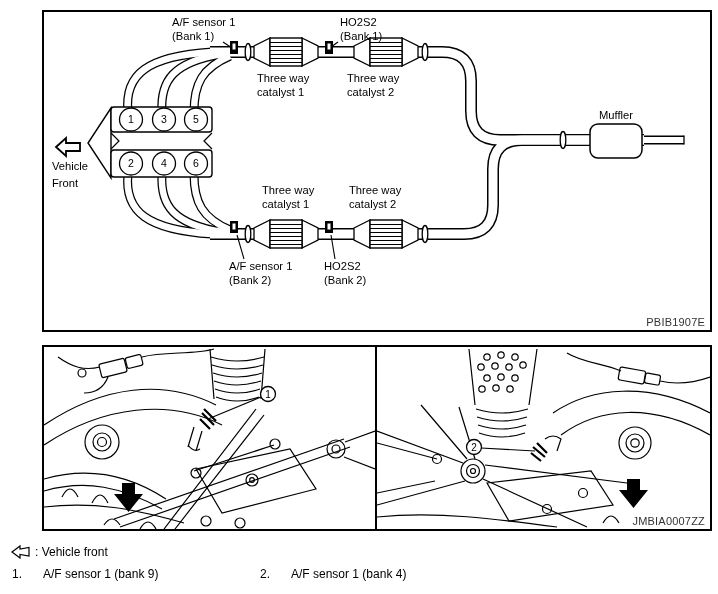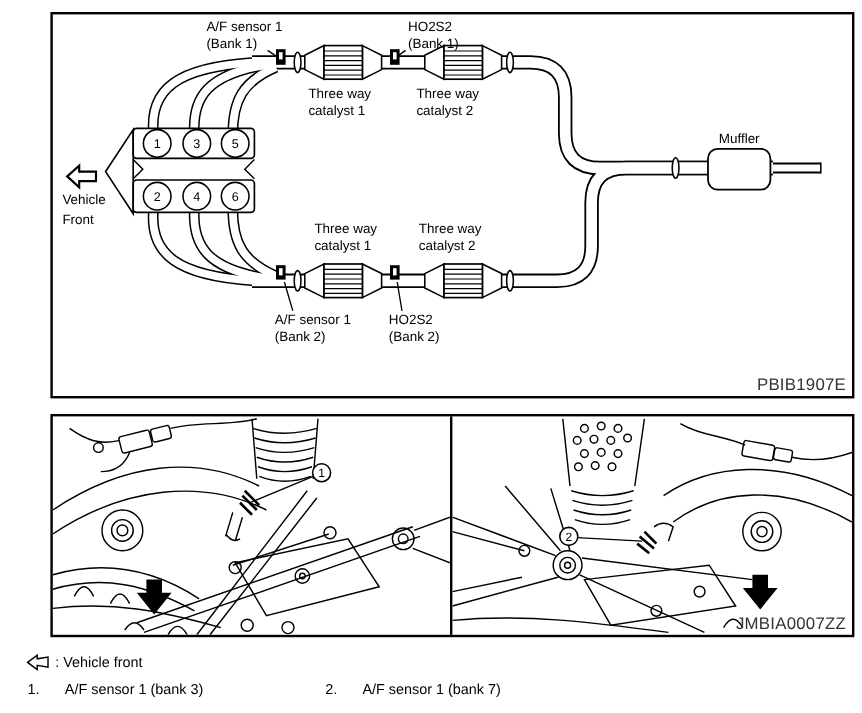--- a/index.html
+++ b/index.html
@@ -4,30 +4,30 @@
 <style>
   html,body{margin:0;padding:0;background:#fff;}
   .canvas{position:relative;width:718px;height:594px;background:#fff;
           font-family:"Liberation Sans",sans-serif;color:#000;overflow:hidden;}
   .panel{position:absolute;border:2px solid #000;box-sizing:border-box;background:#fff;}
   .top-panel{left:42px;top:10px;width:670px;height:322px;}
   .bottom-panel{left:42px;top:345px;width:670px;height:186px;}
   .notes{position:absolute;left:413px;top:176px;width:252px;font-size:11.2px;
          line-height:12.5px;white-space:pre;}
   .notes .para{margin-bottom:7px;}
-  .watermark{position:absolute;right:5px;bottom:2px;font-size:14px;color:#333;letter-spacing:0.2px;}
+  .watermark{position:absolute;right:5px;bottom:2px;font-size:11px;color:#333;letter-spacing:0.2px;}
   .divider{position:absolute;left:331px;top:0;bottom:0;width:2px;background:#000;}
   .art{position:absolute;top:0;height:182px;}
   .art-left{left:0;width:331px;}
   .art-right{left:333px;width:333px;}
   svg{display:block;}
   svg text{font-family:"Liberation Sans",sans-serif;font-size:11.2px;fill:#000;}
   svg text.cyl{font-size:10.5px;text-anchor:middle;}
   svg text.callout-num{font-size:10px;text-anchor:middle;}
-  .legend{position:absolute;left:16px;top:538px;width:627px;height:56px;}
+  .legend{position:absolute;left:5px;top:538px;width:627px;height:56px;}
   .legend-front{position:absolute;left:6px;top:6px;display:flex;align-items:center;gap:4px;font-size:12px;}
   .legend-num{position:absolute;top:29px;font-size:12px;}
   .legend-label{position:absolute;top:29px;font-size:12px;}
 </style>
 </head>
 <body>
 
 <div class="canvas">
 
   <div class="panel top-panel">
@@ -273,18 +273,18 @@
   </div>
 
   <div class="legend">
     <div class="legend-front">
       <svg width="20" height="15" viewBox="0 0 20 15">
         <polygon points="1,8 9,2 9,5 18,3.5 18,12 9,10.5 9,14" fill="#fff" stroke="#000" stroke-width="1.2"></polygon>
       </svg>
       <span>: Vehicle front</span>
     </div>
     <span class="legend-num" style="left:7px">1.</span>
-    <span class="legend-label" style="left:38px">A/F sensor 1 (bank 3)</span>
+    <span class="legend-label" style="left:38px">A/F sensor 1 (bank 9)</span>
     <span class="legend-num" style="left:255px">2.</span>
-    <span class="legend-label" style="left:286px">A/F sensor 1 (bank 7)</span>
+    <span class="legend-label" style="left:286px">A/F sensor 1 (bank 4)</span>
   </div>
 
 </div>
 
 </body></html>

